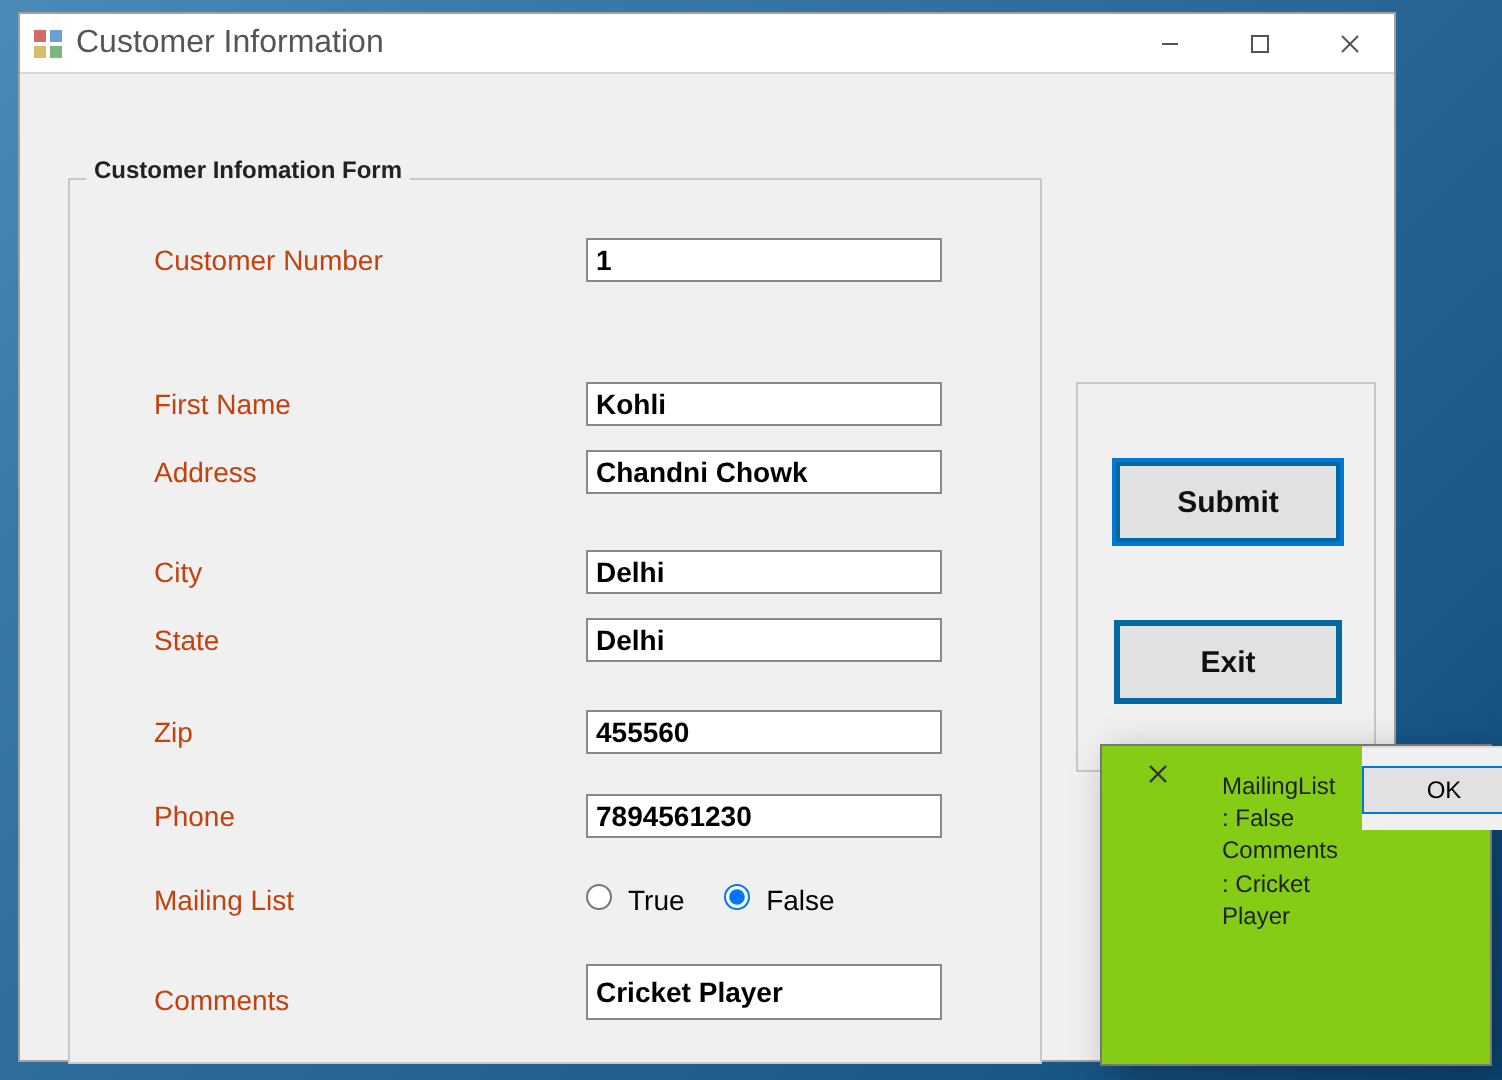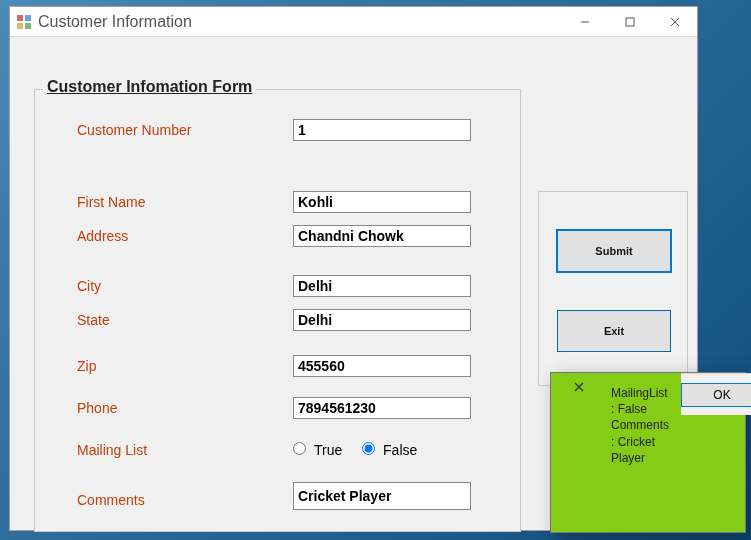--- a/index.html
+++ b/index.html
@@ -58,24 +58,23 @@
     left: 24px; top: 52px;
     width: 487px; height: 443px;
     border: 1px solid #c8c8c8;
     background: #f0f0f0;
   }
   .grouptitle {
     position: absolute;
     left: 8px; top: -12px;
     background: #f0f0f0;
     padding: 0 4px;
-    font-size: 16px;
+    font-size: 12px;
     font-weight: 600;
     color: #222;
-    text-decoration: underline;
   }
 
   .row {
     position: absolute;
     left: 42px;
     width: 420px;
     height: 24px;
     display: flex;
     align-items: center;
   }
@@ -103,22 +102,22 @@
     left: 528px; top: 154px;
     width: 150px; height: 195px;
     border: 1px solid #c8c8c8;
     background: #f0f0f0;
   }
   .bigbtn {
     position: absolute;
     left: 18px;
     width: 114px; height: 42px;
     background: #e1e1e1;
-    border: 1px solid #0369a1;
-    font-size: 11px;
+    border: 3px solid #0369a1;
+    font-size: 15px;
     font-weight: 600;
     color: #111;
     display: flex; align-items: center; justify-content: center;
     cursor: default;
     font-family: inherit;
   }
   .bigbtn.focus { outline: 2px solid #0078d7; outline-offset: -1px; }
 
   
   .msgbox {

